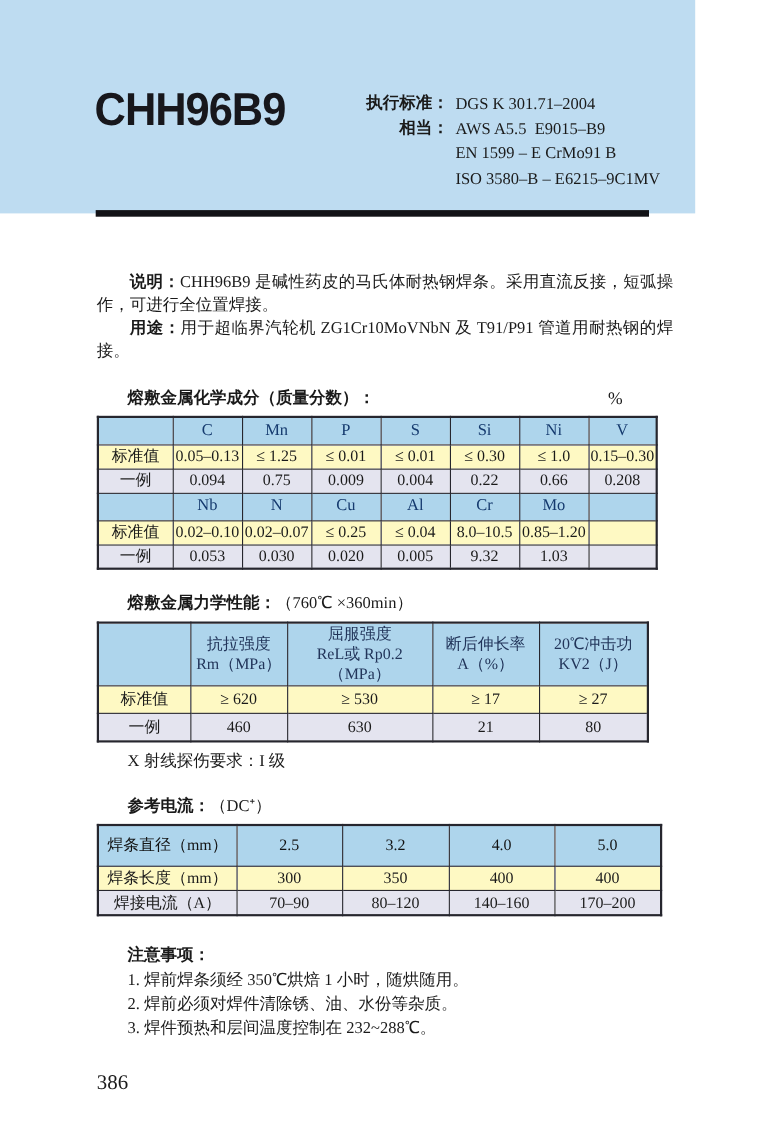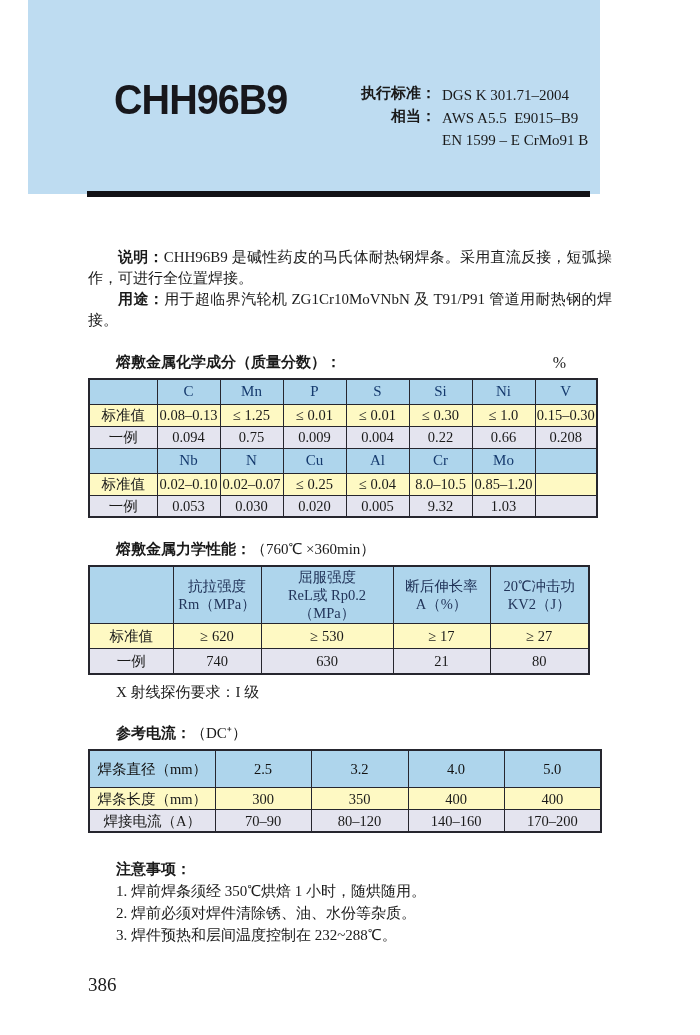--- a/index.html
+++ b/index.html
@@ -8,23 +8,22 @@
     position:relative;
     background:#ffffff;
     font-family:"Liberation Serif", serif;
     color:#1a1a1a;
     overflow:hidden;
   }
 
   
   .blue-band {
     position:absolute; left:0; top:0;
-    width:572px; height:194px;
+    width:632px; height:194px;
     background:#bedcf1;
-    margin-left:28px;
   }
   .product-code {
     position:absolute; left:86px; top:76px;
     font-family:"Liberation Sans", sans-serif;
     font-weight:900;
     font-size:42px;
     letter-spacing:-1px;
     color:#17171c;
     transform:scaleX(0.94);
     transform-origin:left center;
@@ -146,20 +145,21 @@
 <div class="blue-band">
   <div class="product-code">CHH96B9</div>
   <div class="standards">
     <span class="lbl">执行标准：</span>
     <span class="val">DGS K 301.71–2004</span>
     <span class="lbl">相当：</span>
     <span class="val">AWS A5.5  E9015–B9</span>
     <span class="lbl"></span>
     <span class="val">EN 1599 – E CrMo91 B</span>
     <span class="lbl"></span>
+    <span class="val">ISO 3580–B – E6215–9C1MV</span>
   </div>
 </div>
 <div class="black-bar"></div>
 
 <div class="content">
 
   <p class="para"><b>说明：</b><span>CHH96B9 是碱性药皮的马氏体耐热钢焊条。采用直流反接，短弧操作，可进行全位置焊接。</span></p>
   <p class="para"><b>用途：</b><span>用于超临界汽轮机 ZG1Cr10MoVNbN 及 T91/P91 管道用耐热钢的焊接。</span></p>
 
   <div class="sec-title chem-title-row">
@@ -183,21 +183,21 @@
           <td>C</td>
           <td>Mn</td>
           <td>P</td>
           <td>S</td>
           <td>Si</td>
           <td>Ni</td>
           <td>V</td>
         </tr>
         <tr class="std">
           <td>标准值</td>
-          <td>0.08–0.13</td>
+          <td>0.05–0.13</td>
           <td>≤ 1.25</td>
           <td>≤ 0.01</td>
           <td>≤ 0.01</td>
           <td>≤ 0.30</td>
           <td>≤ 1.0</td>
           <td>0.15–0.30</td>
         </tr>
         <tr class="ex">
           <td>一例</td>
           <td>0.094</td>
@@ -266,21 +266,21 @@
         </tr>
         <tr class="std">
           <td>标准值</td>
           <td>≥ 620</td>
           <td>≥ 530</td>
           <td>≥ 17</td>
           <td>≥ 27</td>
         </tr>
         <tr class="ex">
           <td>一例</td>
-          <td>740</td>
+          <td>460</td>
           <td>630</td>
           <td>21</td>
           <td>80</td>
         </tr>
       </tbody>
   </table>
   <div class="xray-note">X 射线探伤要求：I 级</div>
 
   <div class="sec-title">
     <span>参考电流：</span><span class="cond">（DC⁺）</span>

